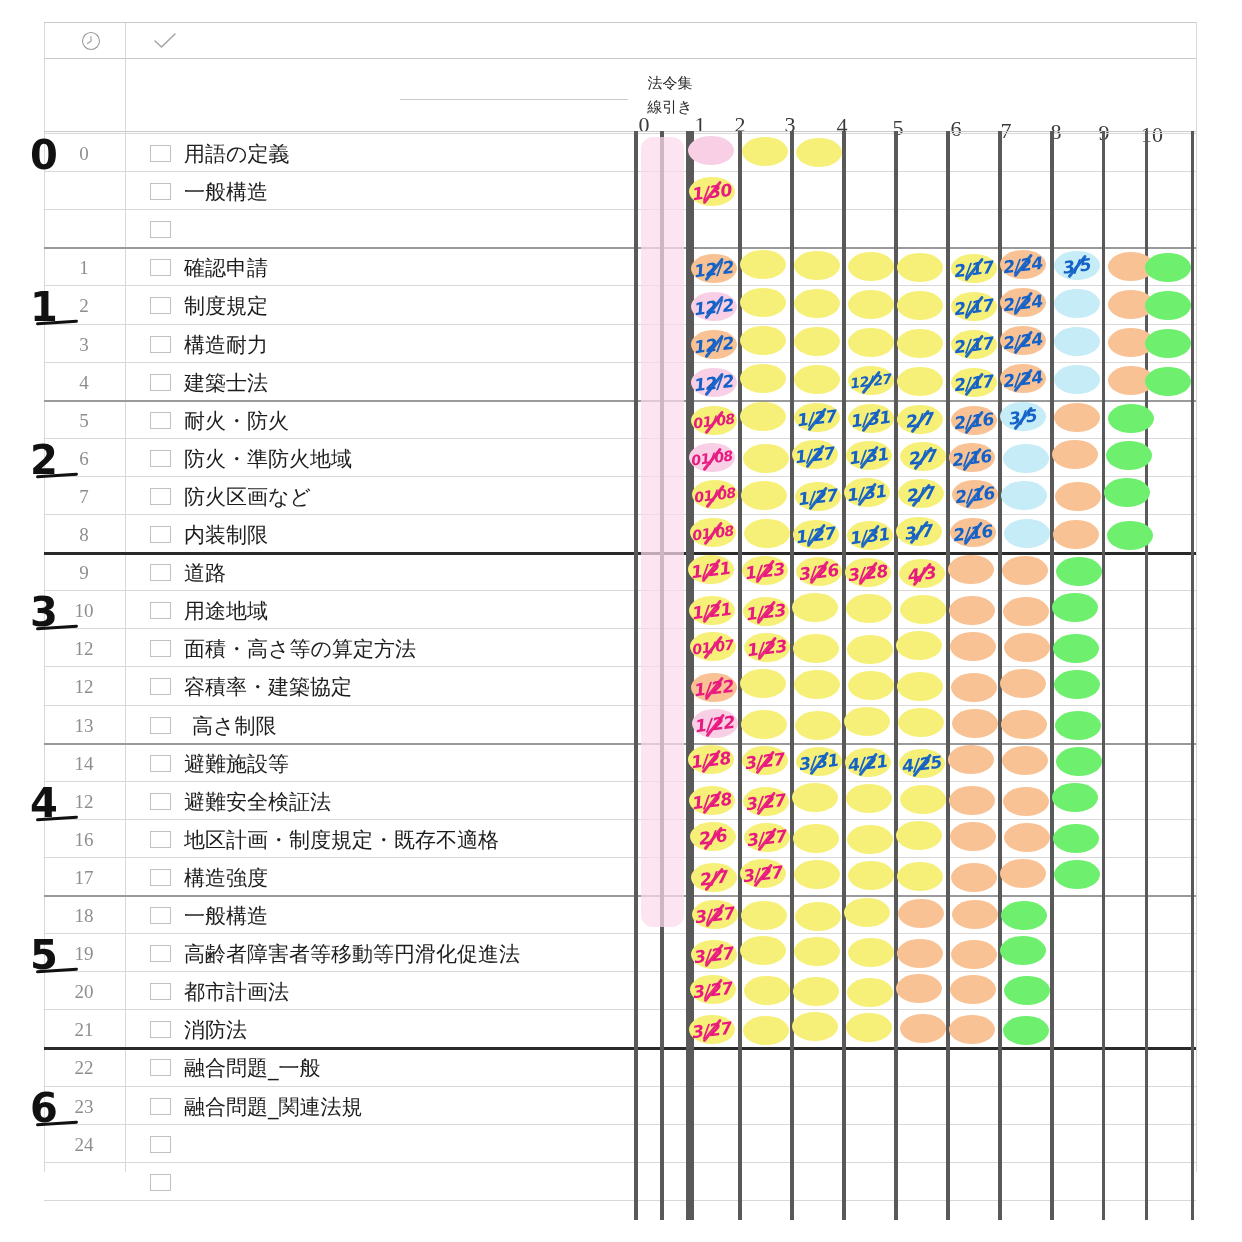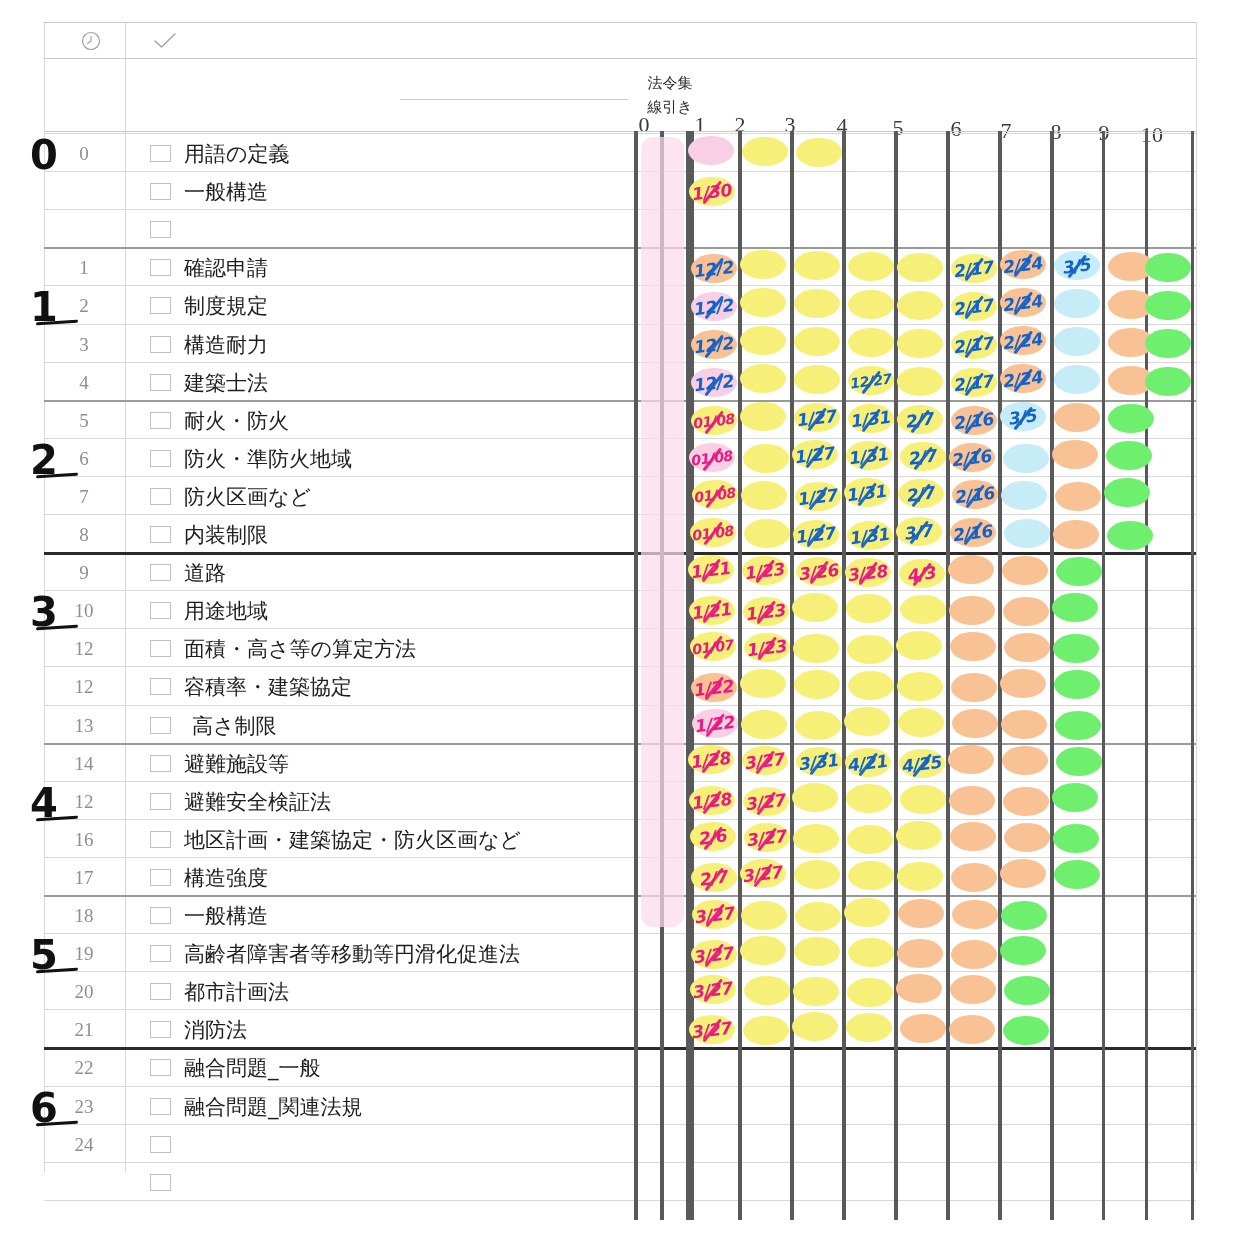--- a/index.html
+++ b/index.html
@@ -239,21 +239,21 @@
       <div class="cbox" style="left: 150px; top: 716.5px;"></div>
       <div class="rowlabel" style="left: 192px; top: 711.5px;">高さ制限</div>
       <div class="rowidx" style="left: 45px; top: 752.6px;">14</div>
       <div class="cbox" style="left: 150px; top: 754.6px;"></div>
       <div class="rowlabel" style="left: 184px; top: 749.6px;">避難施設等</div>
       <div class="rowidx" style="left: 45px; top: 790.7px;">12</div>
       <div class="cbox" style="left: 150px; top: 792.7px;"></div>
       <div class="rowlabel" style="left: 184px; top: 787.7px;">避難安全検証法</div>
       <div class="rowidx" style="left: 45px; top: 828.8px;">16</div>
       <div class="cbox" style="left: 150px; top: 830.8px;"></div>
-      <div class="rowlabel" style="left: 184px; top: 825.8px;">地区計画・建築協定・防火区画など</div>
+      <div class="rowlabel" style="left: 184px; top: 825.8px;">地区計画・制度規定・既存不適格</div>
       <div class="rowidx" style="left: 45px; top: 866.9px;">17</div>
       <div class="cbox" style="left: 150px; top: 868.9px;"></div>
       <div class="rowlabel" style="left: 184px; top: 863.9px;">構造強度</div>
       <div class="rowidx" style="left: 45px; top: 905px;">18</div>
       <div class="cbox" style="left: 150px; top: 907px;"></div>
       <div class="rowlabel" style="left: 184px; top: 902px;">一般構造</div>
       <div class="rowidx" style="left: 45px; top: 943.1px;">19</div>
       <div class="cbox" style="left: 150px; top: 945.1px;"></div>
       <div class="rowlabel" style="left: 184px; top: 940.1px;">高齢者障害者等移動等円滑化促進法</div>
       <div class="rowidx" style="left: 45px; top: 981.2px;">20</div>

